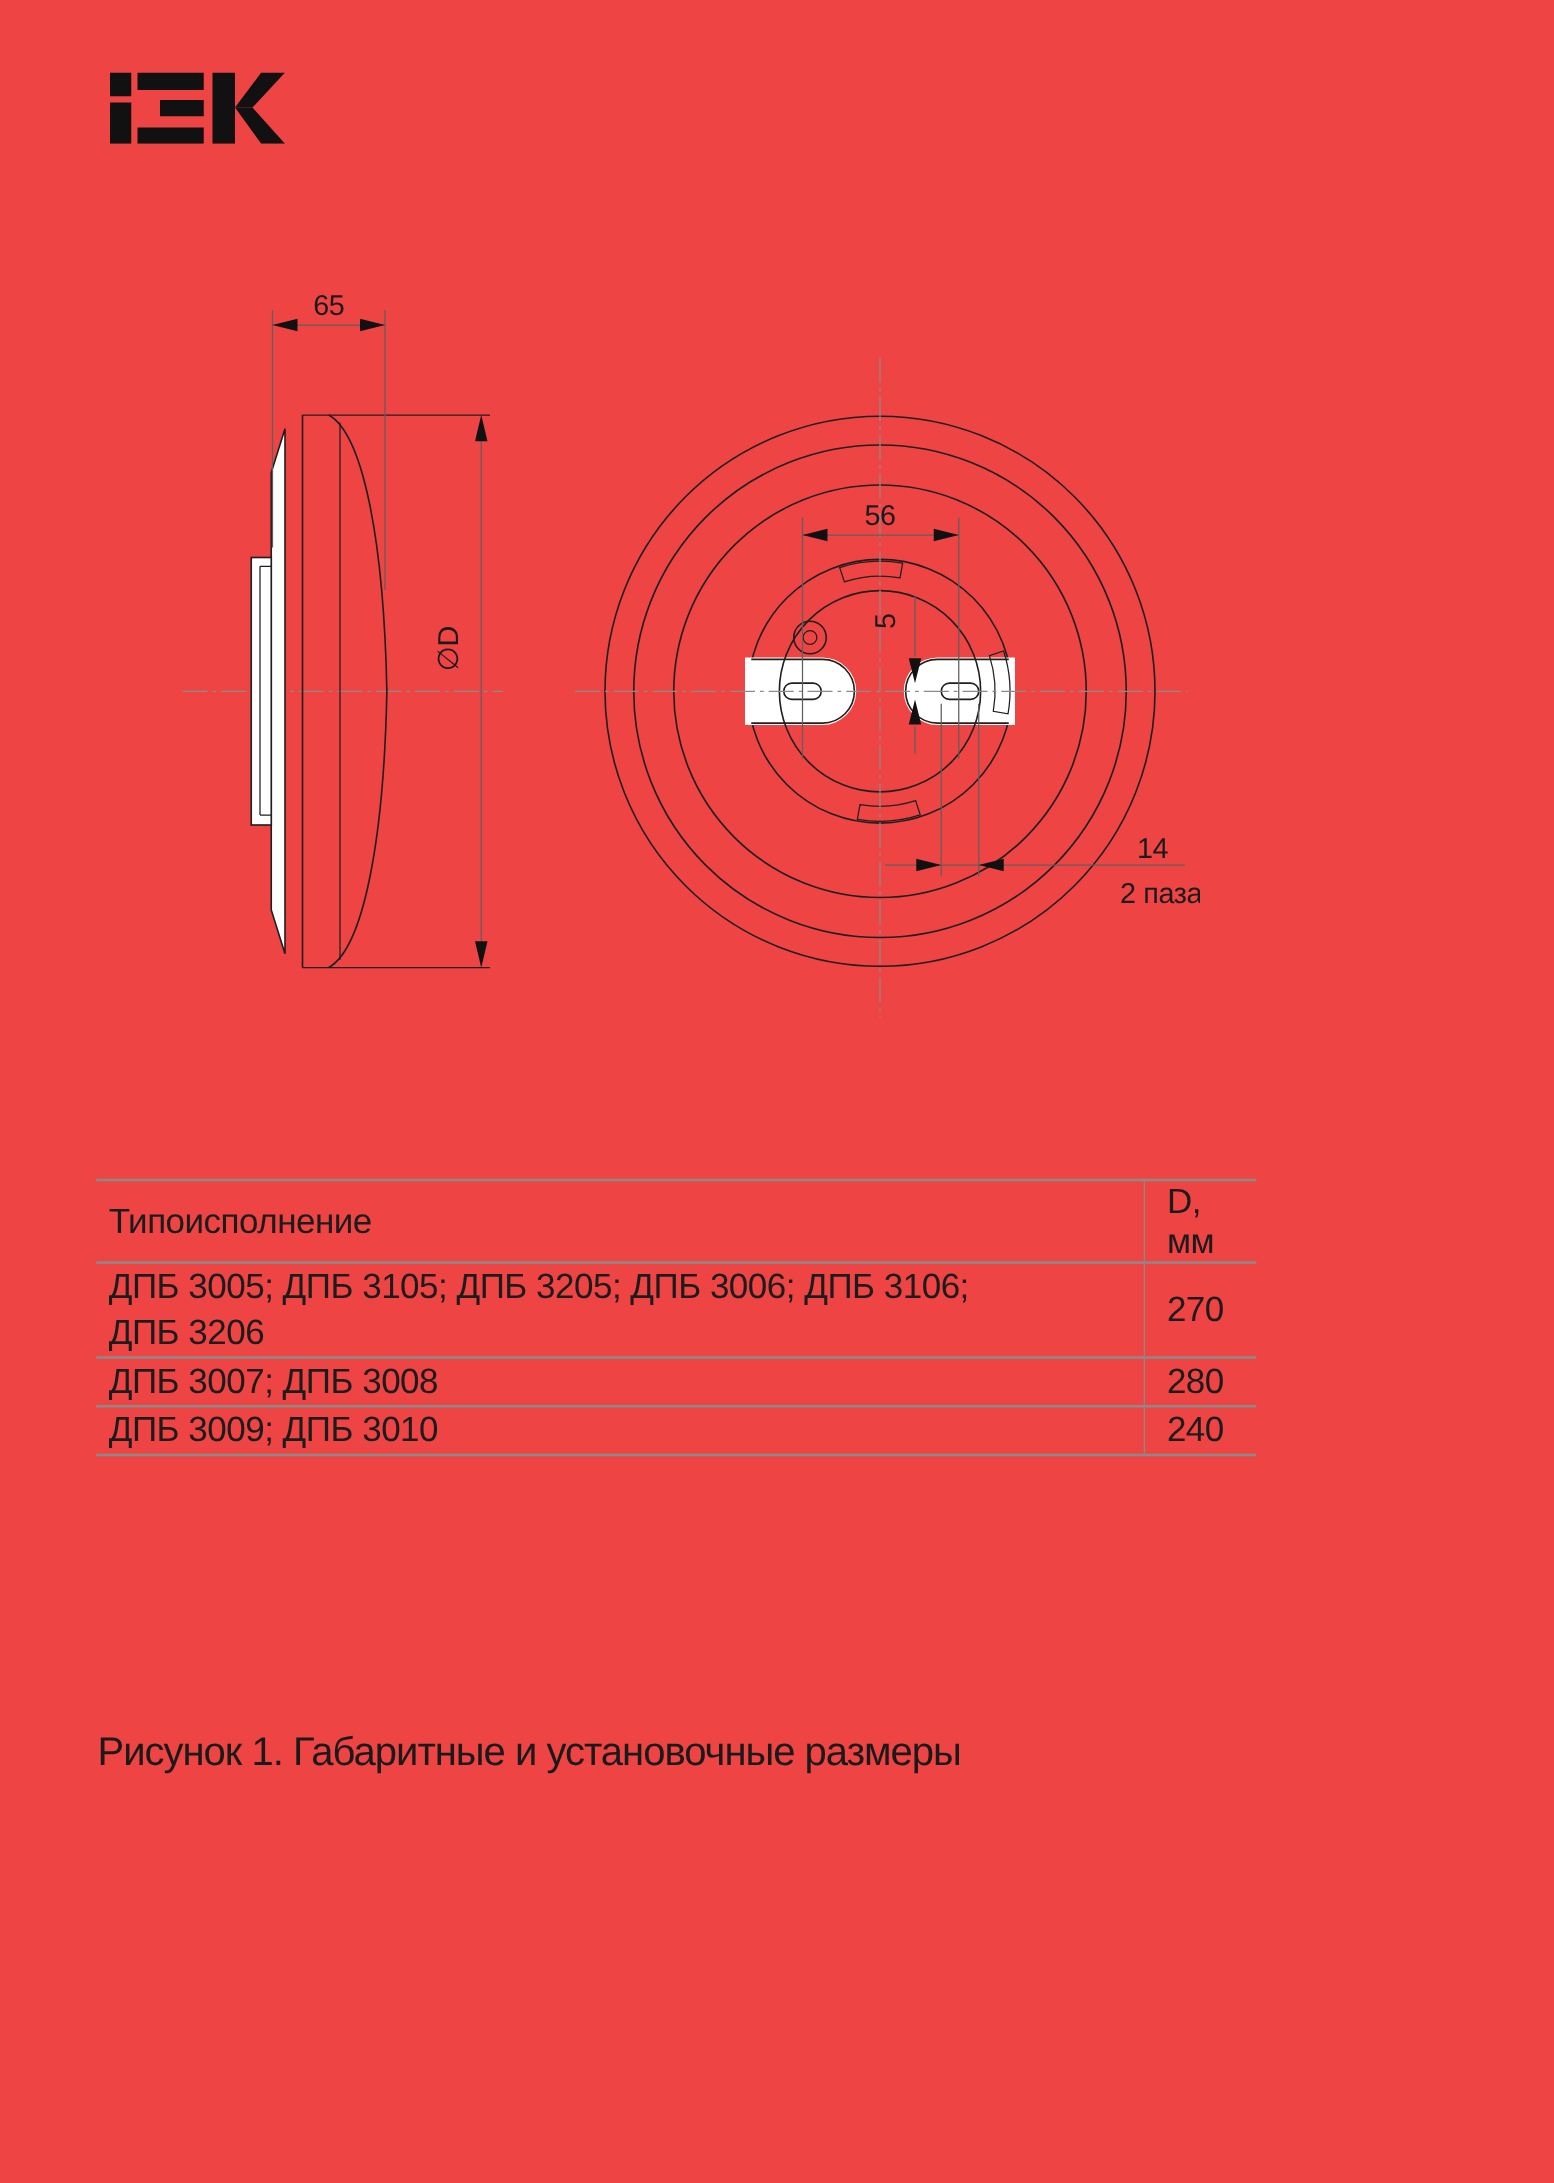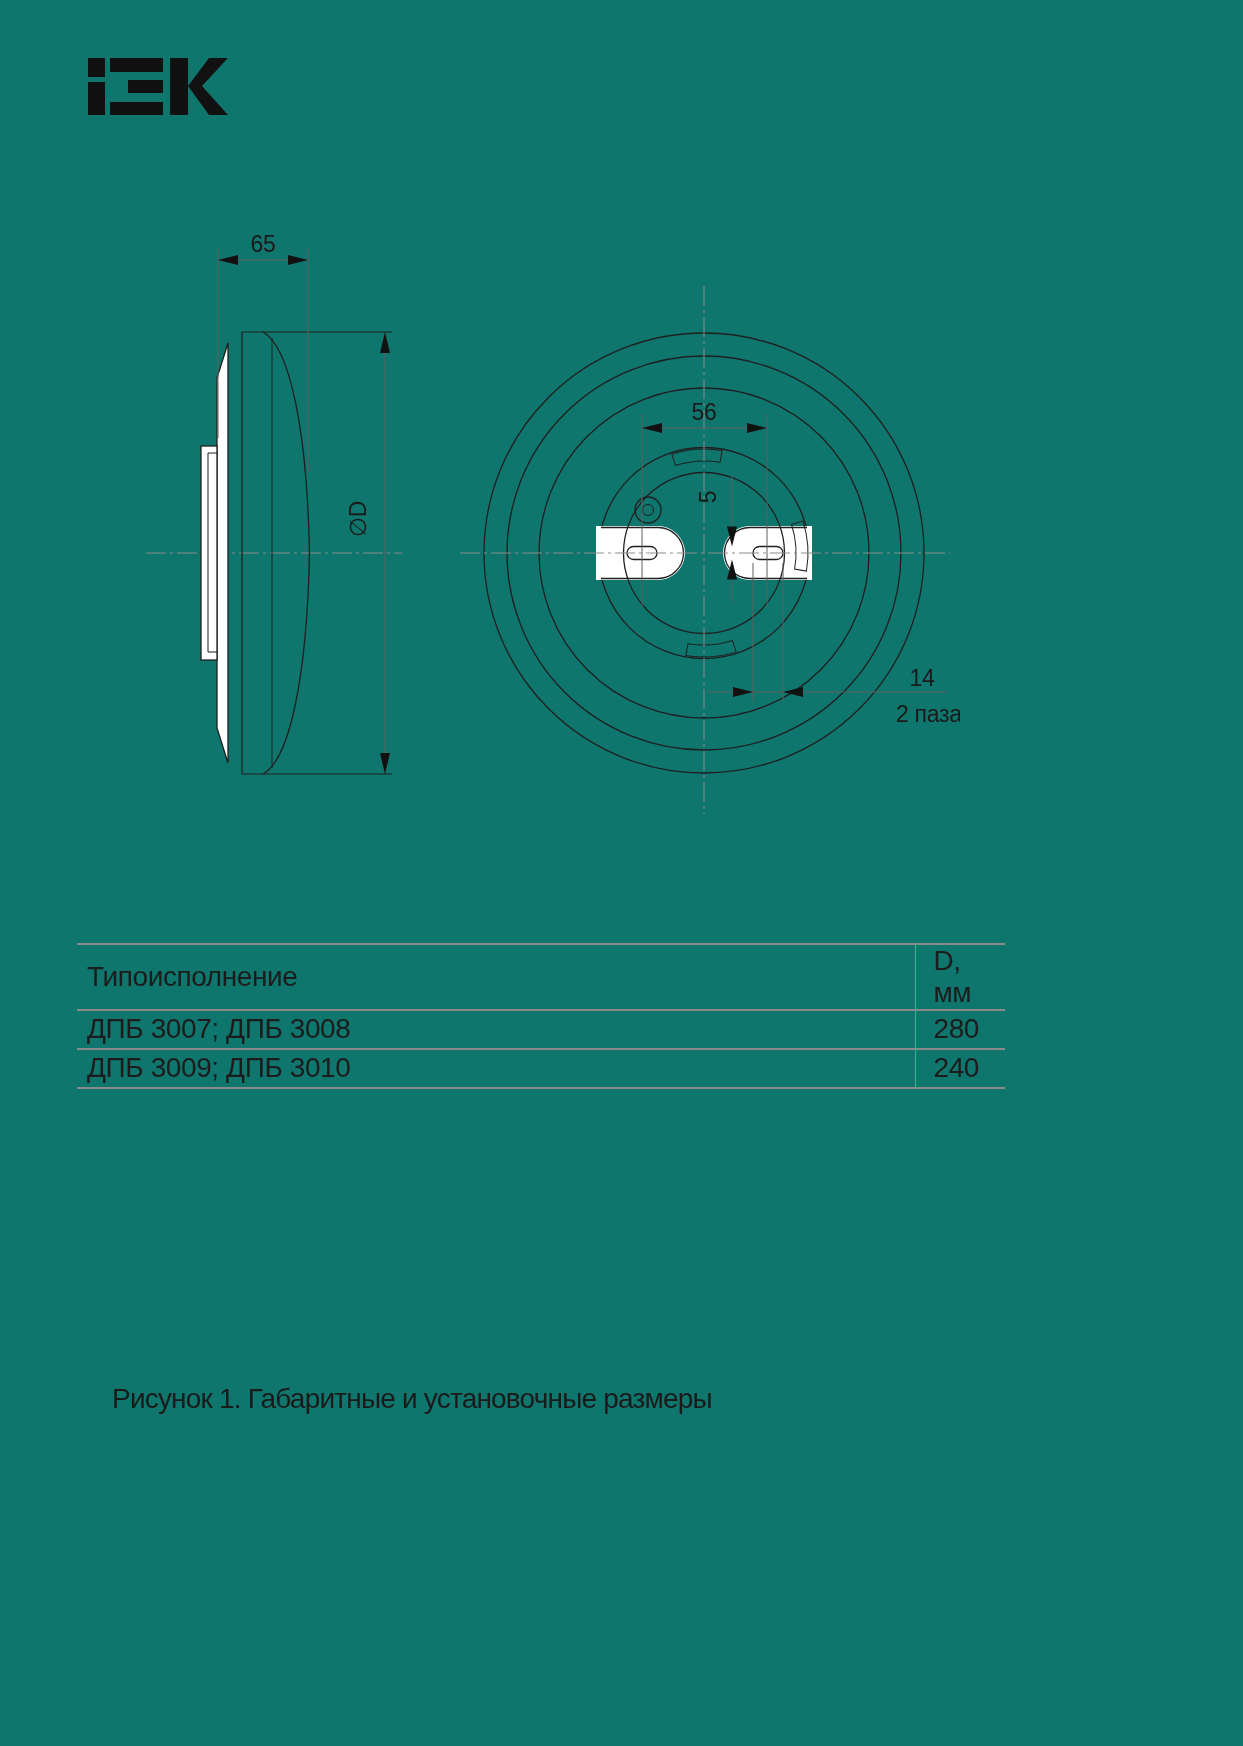--- a/index.html
+++ b/index.html
@@ -1,19 +1,19 @@
 <!DOCTYPE html>
 <html><head>
 <meta charset="utf-8">
 <style>
   html,body{margin:0;padding:0;background:#e8e8e8;}
   .page{
     position:relative;
     width:1243px;height:1746px;
-    background:#0f766e;
+    background:#ef4444;
     font-family:"Liberation Sans", sans-serif;
     color:#1a1a1a;
     overflow:hidden;
   }
   
   .logo{position:absolute;left:88px;top:58px;width:140px;height:57px;}
   .logo polygon,.logo rect{fill:#111;}
   
   .drawing{position:absolute;left:130px;top:180px;width:830px;height:645px;}
   .outline{fill:none;stroke:#1f1f1f;stroke-width:1.3;}
@@ -41,21 +41,21 @@
   }
   .dim-table .types-wrap{max-width:745px;line-height:1.32;}
   tr.hrow{height:46px;}
   tr.r0{height:84px;}
   tr.r1{height:39px;}
   tr.r2{height:38px;}
   tr.r3{height:39px;}
   
   .caption{
     position:absolute;left:78px;top:1383px;
-    font-size:28px;letter-spacing:-0.8px;color:#1a1a1a;margin-left:34px;
+    font-size:32px;letter-spacing:-0.8px;color:#1a1a1a;
   }
 </style>
 </head>
 <body>
 
 <div class="page">
 
   <svg class="logo" viewBox="0 0 140 57" aria-hidden="true">
     <rect x="0" y="0" width="17" height="19"></rect>
     <rect x="0" y="24" width="17" height="33"></rect>
@@ -154,20 +154,26 @@
   <table class="dim-table">
     <colgroup>
         <col style="width:838px">
         <col style="width:90px">
       </colgroup>
     <tbody>
         <tr class="hrow">
       <th>Типоисполнение</th>
       <th class="dcol">D, мм</th>
     </tr>
+    <tr class="r1">
+      <td>
+            <div class="types-wrap">ДПБ 3005; ДПБ 3105; ДПБ 3205; ДПБ 3006; ДПБ 3106; ДПБ 3206</div>
+          </td>
+      <td class="dcol">270</td>
+    </tr>
     <tr class="r2">
       <td>
             <div class="types-wrap">ДПБ 3007; ДПБ 3008</div>
           </td>
       <td class="dcol">280</td>
     </tr>
     <tr class="r3">
       <td>
             <div class="types-wrap">ДПБ 3009; ДПБ 3010</div>
           </td>

